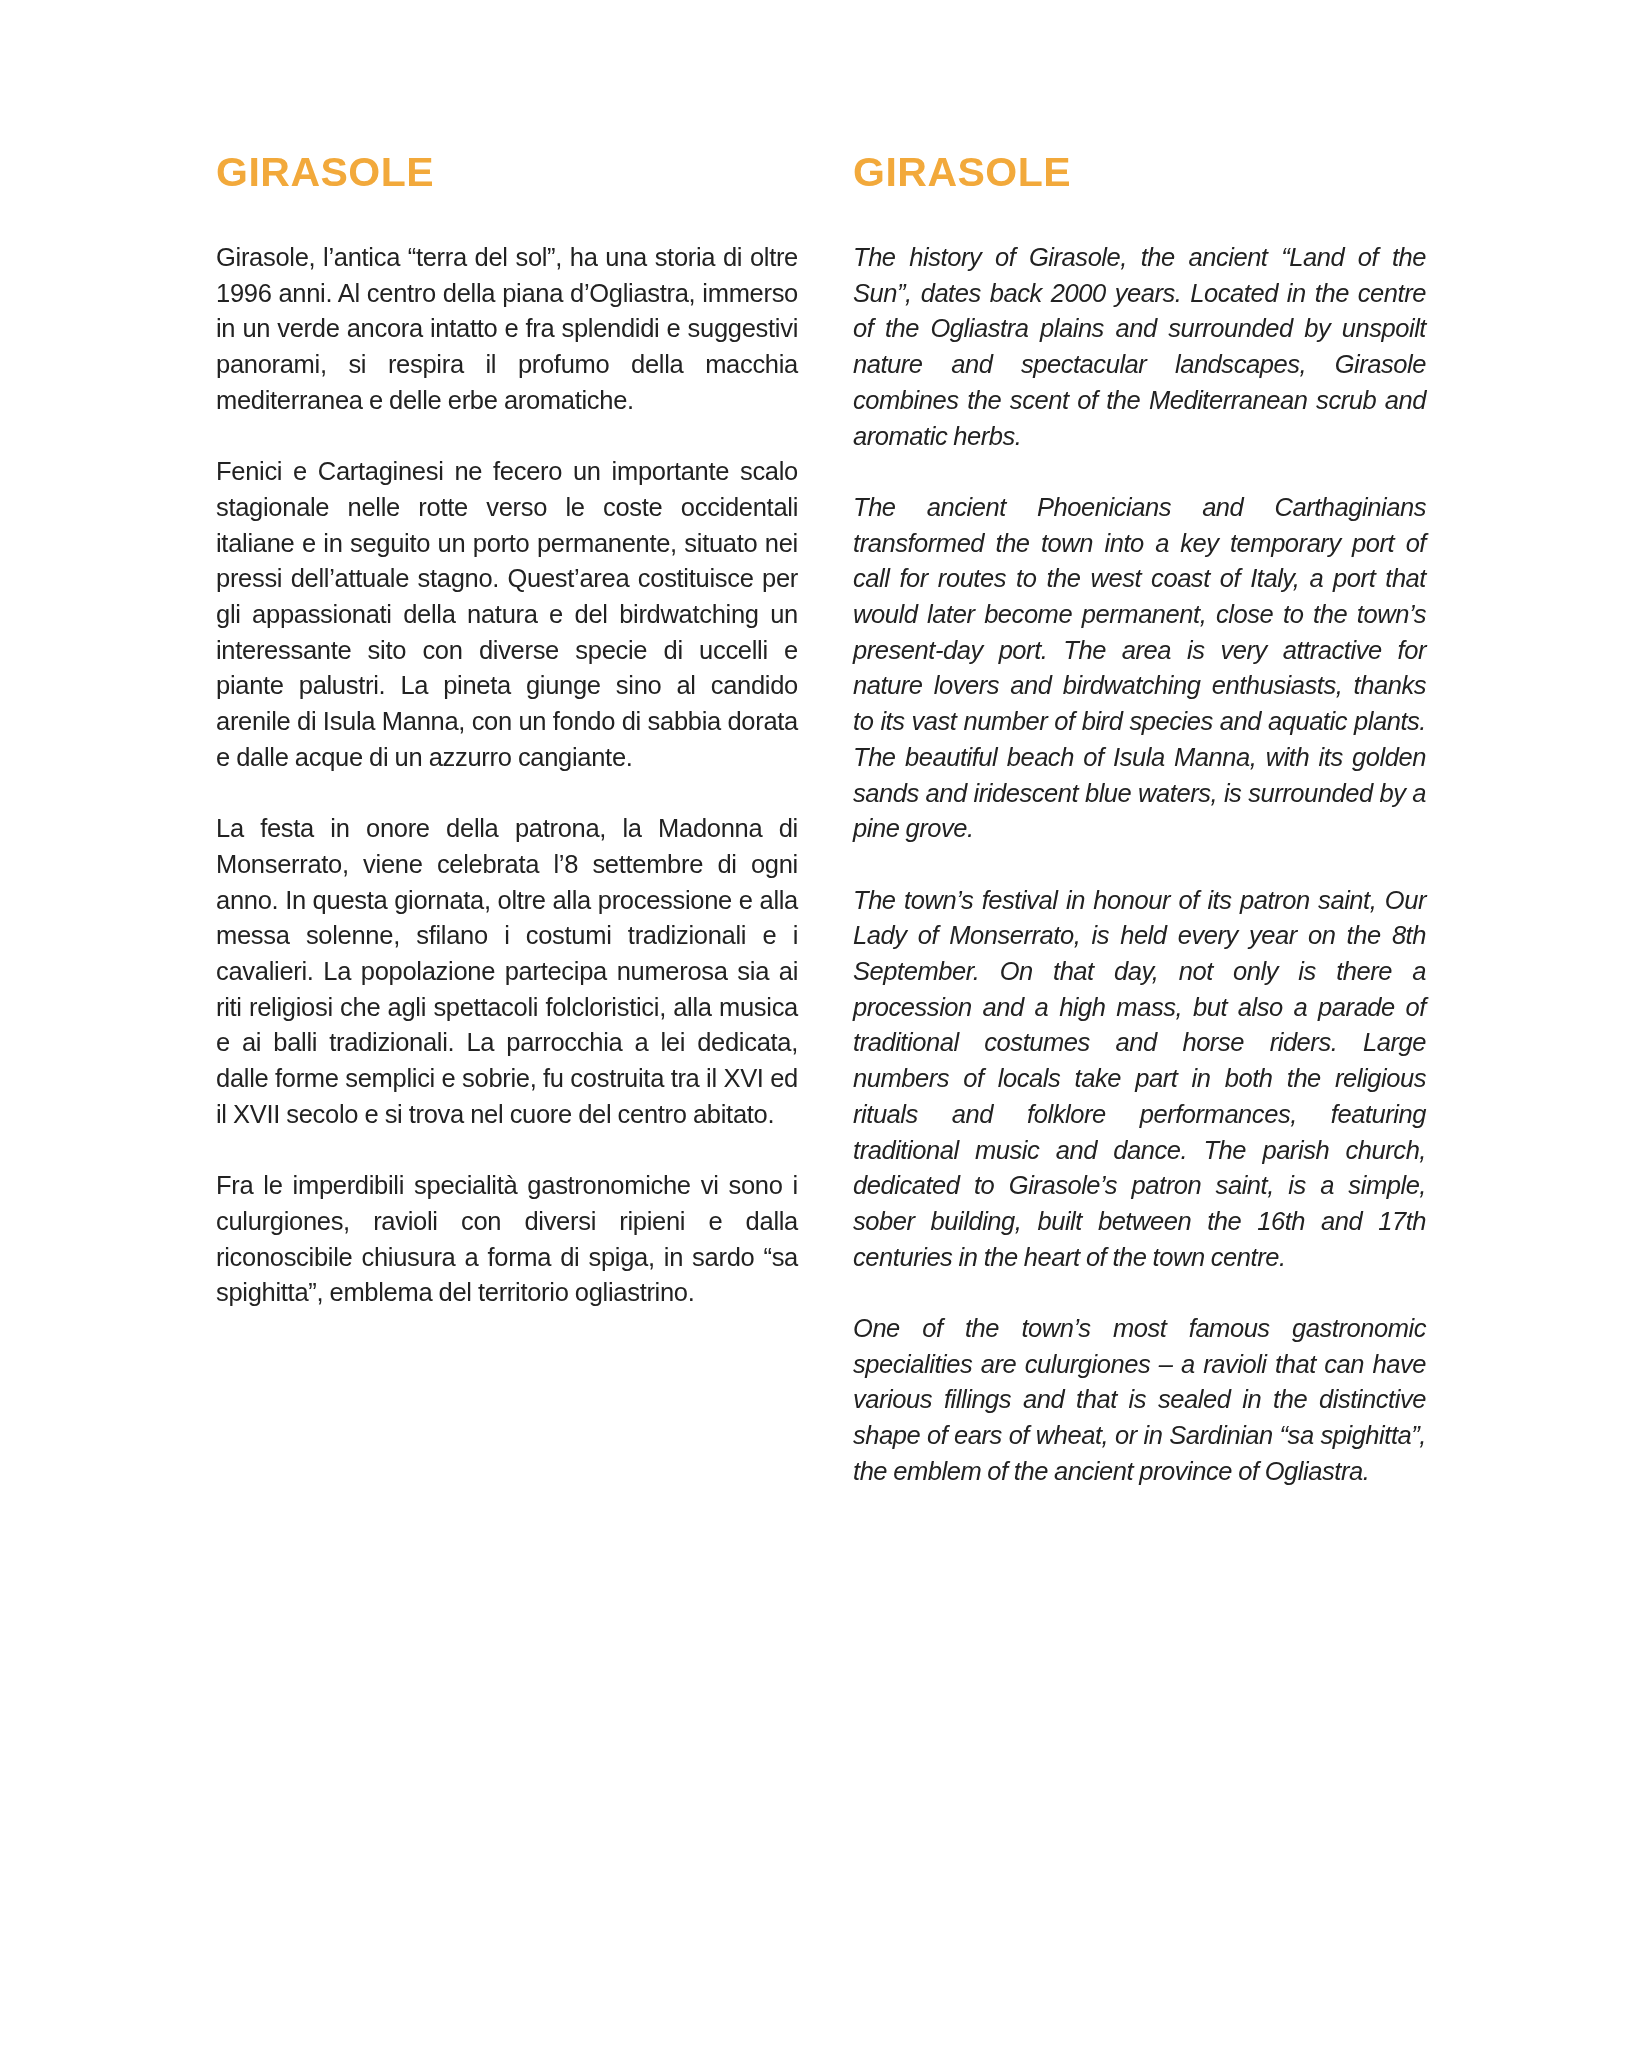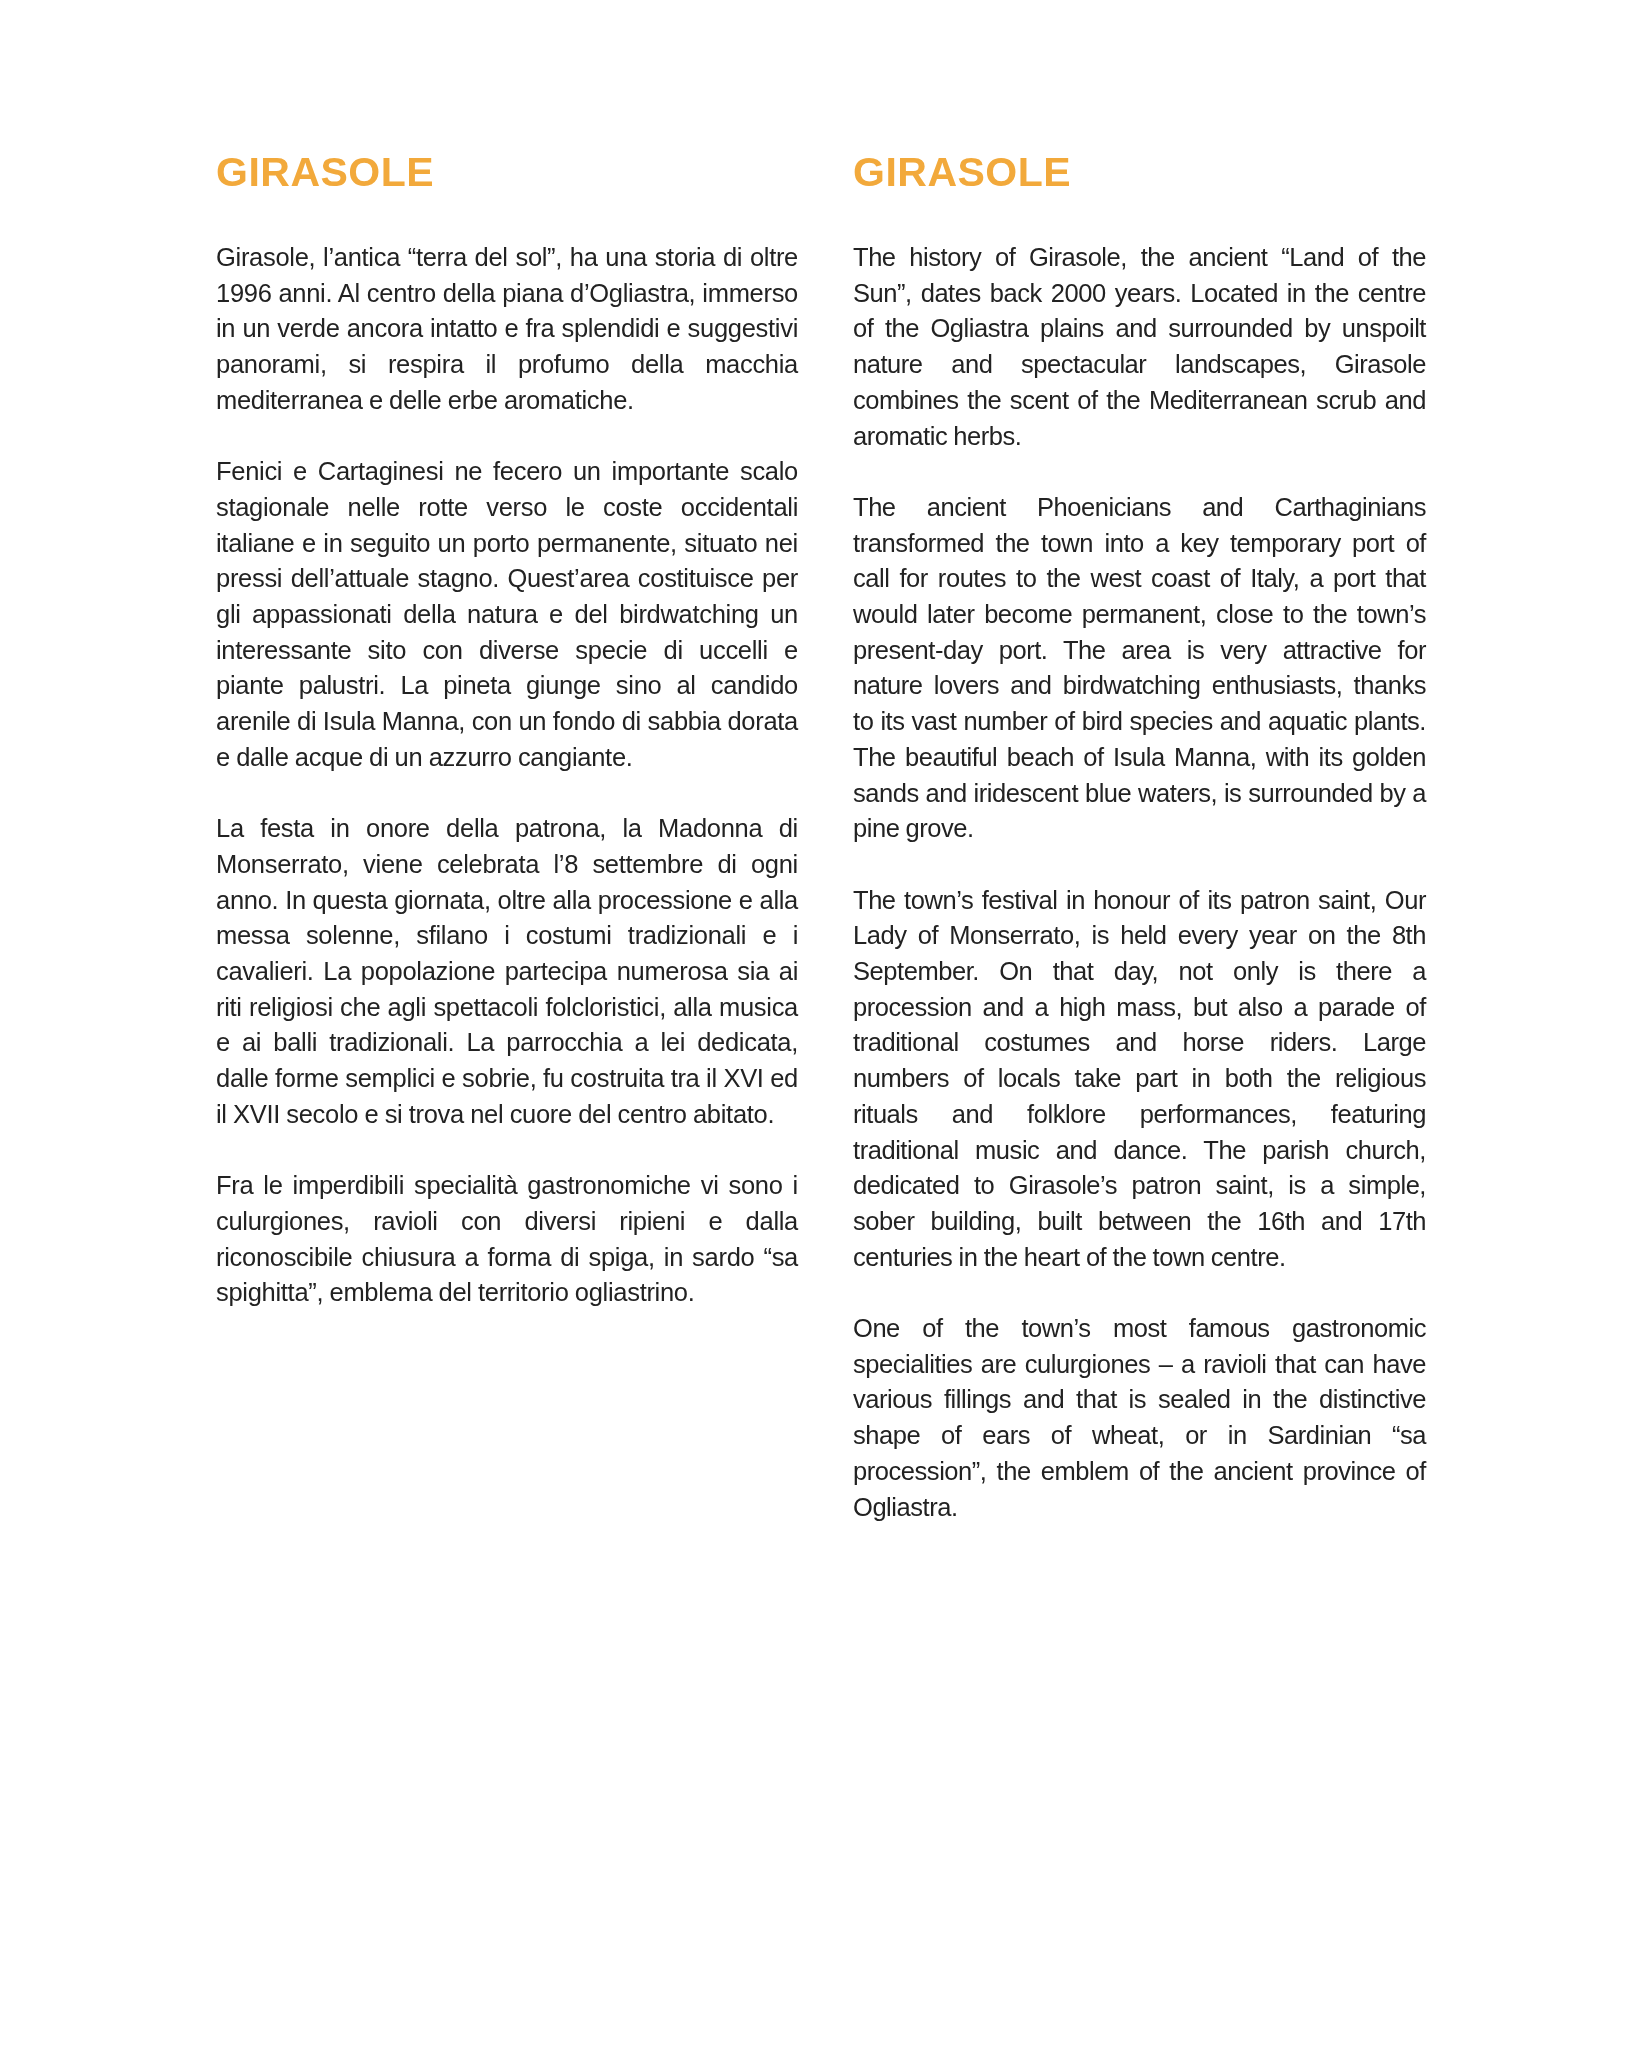--- a/index.html
+++ b/index.html
@@ -36,20 +36,21 @@
       font-family: "Liberation Sans", sans-serif;
       font-size: 25.5px;
       line-height: 35.7px;
       color: #222222;
       text-align: justify;
       margin: 0 0 35.7px 0;
       letter-spacing: -0.3px;
       word-spacing: -0.5px;
     }
     .col-en .para {
+      font-style: italic;
       letter-spacing: -0.45px;
     }
   </style>
 </head>
 <body>
 
 <section class="column col-it">
   <h1 class="heading">GIRASOLE</h1>
   <div class="body-text">
     <p class="para">Girasole, l’antica “terra del sol”, ha una storia di oltre 1996 anni. Al centro della piana d’Ogliastra, immerso in un verde ancora intatto e fra splendidi e suggestivi panorami, si respira il profumo della macchia mediterranea e delle erbe aromatiche.</p>
@@ -58,15 +59,15 @@
     <p class="para">Fra le imperdibili specialità gastronomiche vi sono i culurgiones, ravioli con diversi ripieni e dalla riconoscibile chiusura a forma di spiga, in sardo “sa spighitta”, emblema del territorio ogliastrino.</p>
   </div>
 </section>
 
 <section class="column col-en">
   <h1 class="heading">GIRASOLE</h1>
   <div class="body-text">
     <p class="para">The history of Girasole, the ancient “Land of the Sun”, dates back 2000 years. Located in the centre of the Ogliastra plains and surrounded by unspoilt nature and spectacular landscapes, Girasole combines the scent of the Mediterranean scrub and aromatic herbs.</p>
     <p class="para">The ancient Phoenicians and Carthaginians transformed the town into a key temporary port of call for routes to the west coast of Italy, a port that would later become permanent, close to the town’s present-day port. The area is very attractive for nature lovers and birdwatching enthusiasts, thanks to its vast number of bird species and aquatic plants. The beautiful beach of Isula Manna, with its golden sands and iridescent blue waters, is surrounded by a pine grove.</p>
     <p class="para">The town’s festival in honour of its patron saint, Our Lady of Monserrato, is held every year on the 8th September. On that day, not only is there a procession and a high mass, but also a parade of traditional costumes and horse riders. Large numbers of locals take part in both the religious rituals and folklore performances, featuring traditional music and dance. The parish church, dedicated to Girasole’s patron saint, is a simple, sober building, built between the 16th and 17th centuries in the heart of the town centre.</p>
-    <p class="para">One of the town’s most famous gastronomic specialities are culurgiones – a ravioli that can have various fillings and that is sealed in the distinctive shape of ears of wheat, or in Sardinian “sa procession”, the emblem of the ancient province of Ogliastra.</p>
+    <p class="para">One of the town’s most famous gastronomic specialities are culurgiones – a ravioli that can have various fillings and that is sealed in the distinctive shape of ears of wheat, or in Sardinian “sa spighitta”, the emblem of the ancient province of Ogliastra.</p>
   </div>
 </section>
 
 </body></html>

